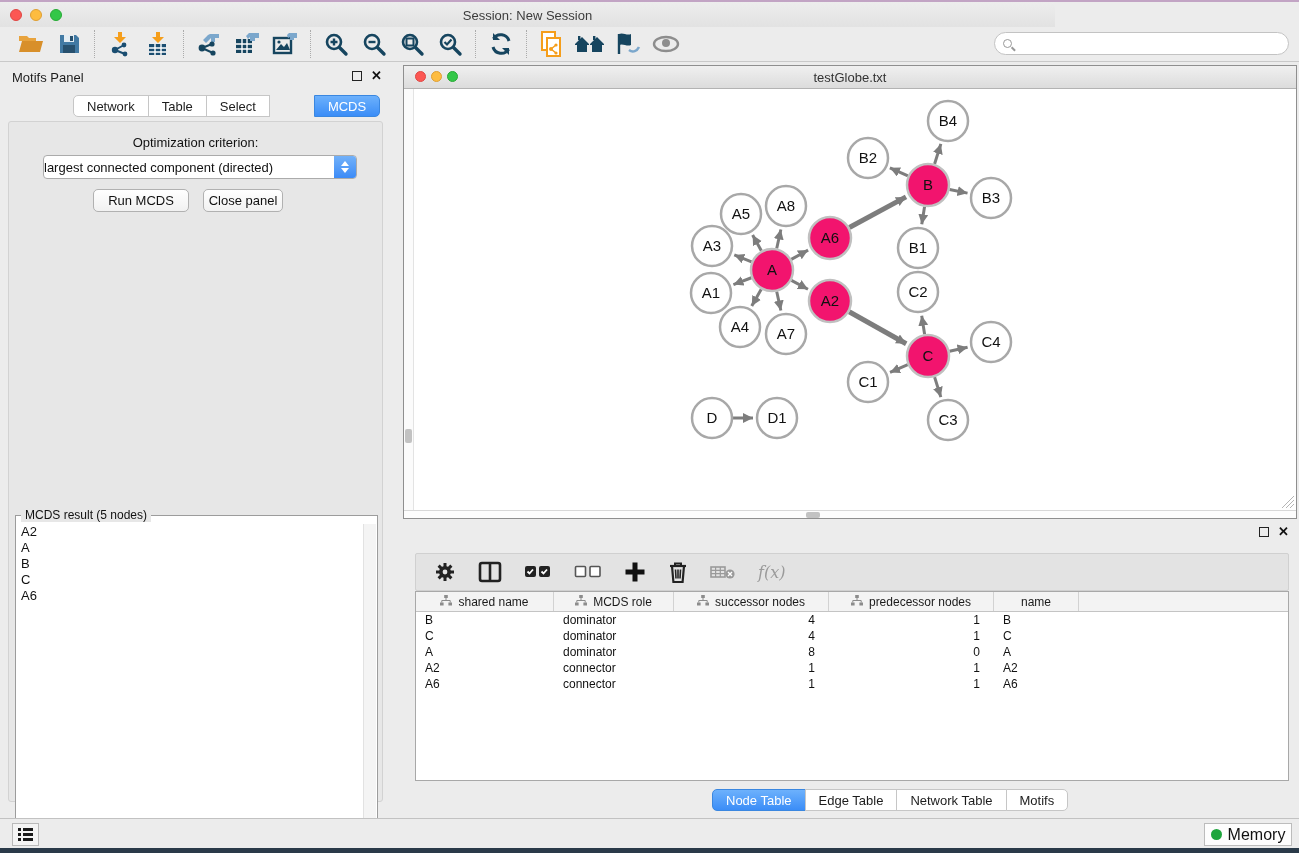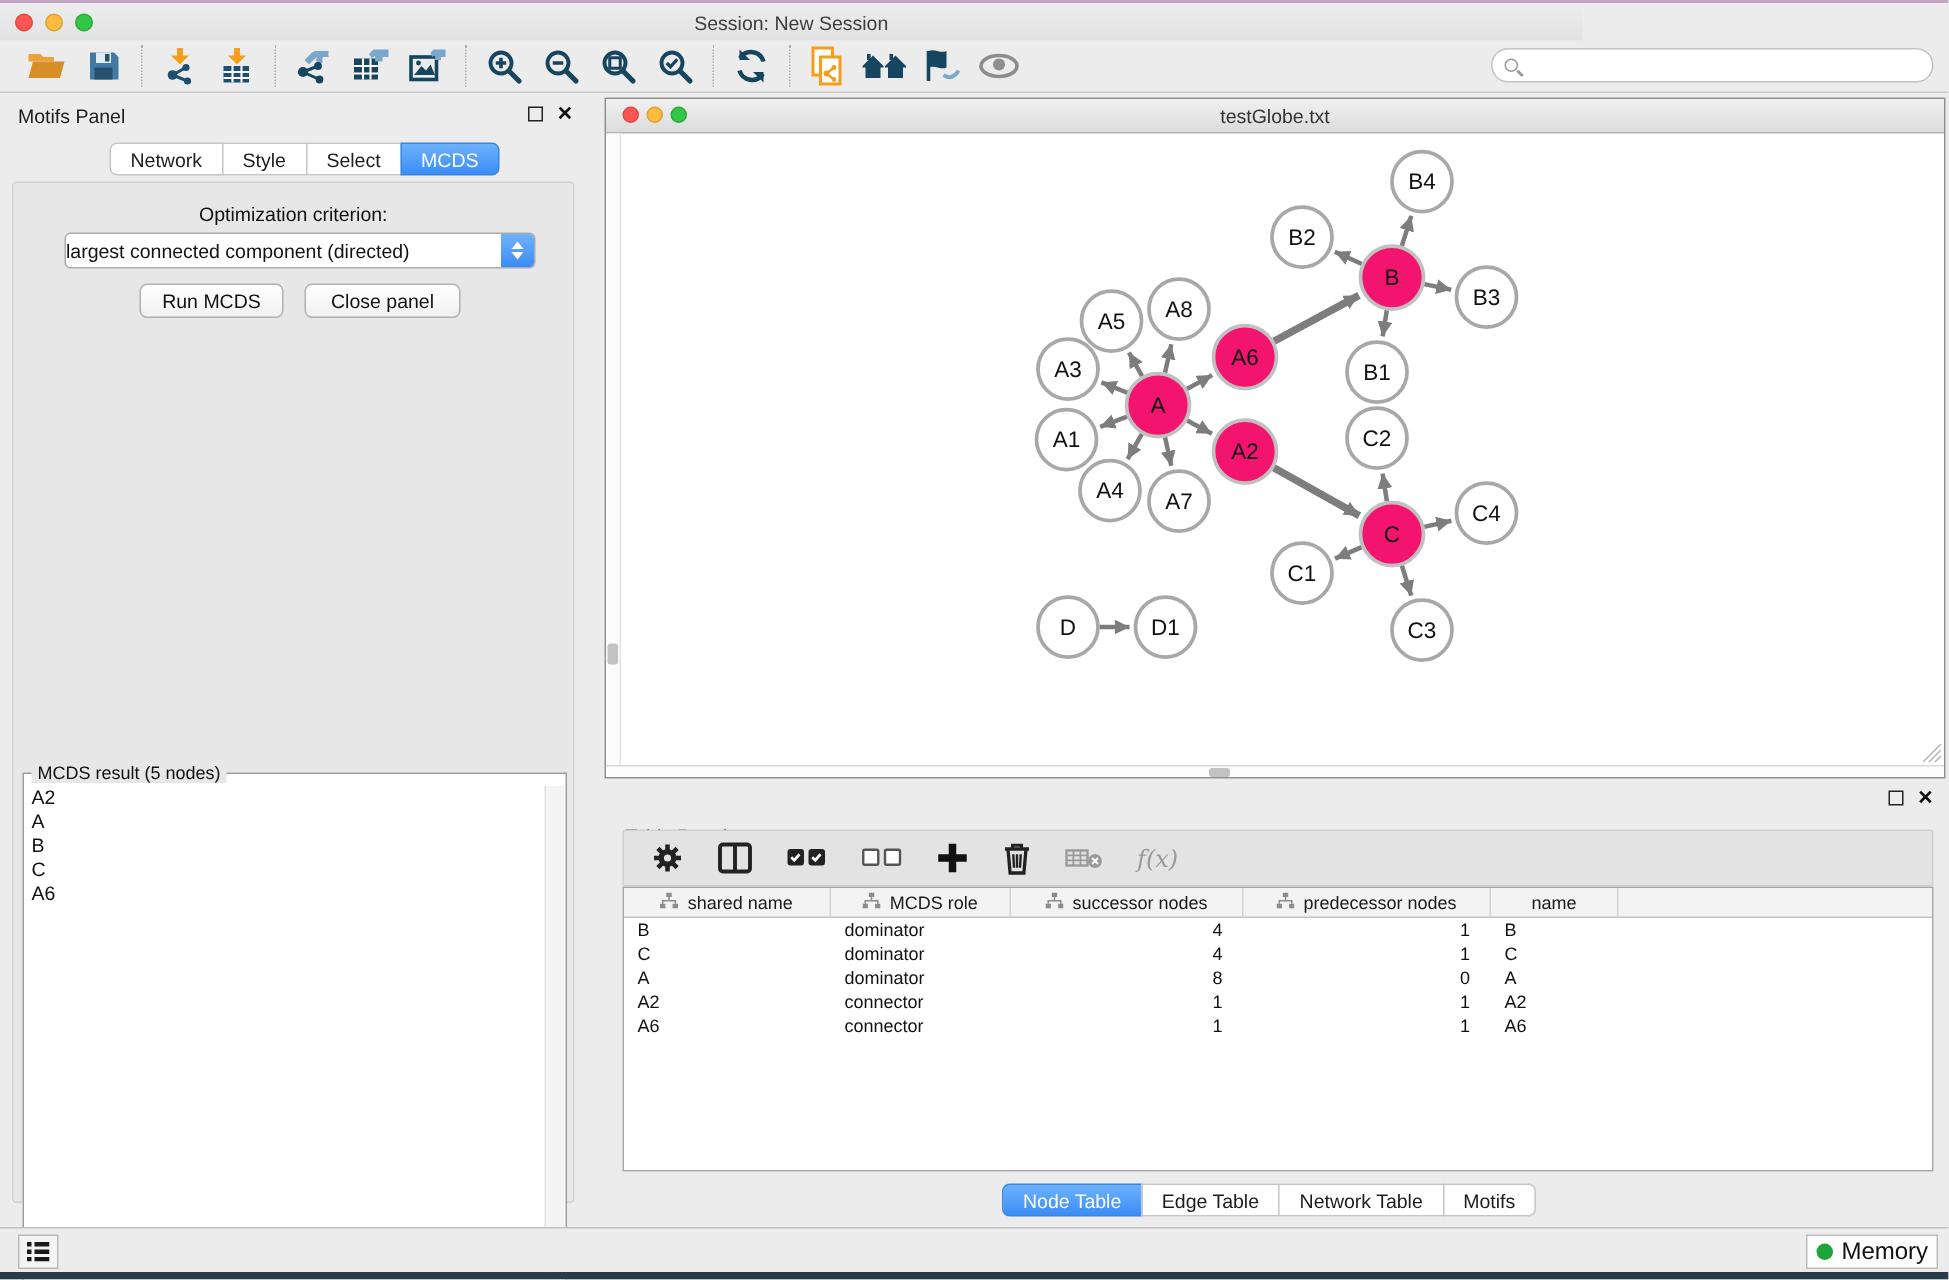--- a/index.html
+++ b/index.html
@@ -39,21 +39,21 @@
   .cp-title { position:absolute; left:12px; top:8px; font-size:13px; color:#1d1d1d; }
   .win-btns { position:absolute; right:8px; top:8px; display:flex; gap:9px; align-items:center; }
   .float-btn { width:10px; height:10px; border:1.6px solid #222; }
   .close-btn { font-size:13px; font-weight:bold; color:#111; line-height:11px; cursor:default; }
 
   .seg-tabs { position:absolute; display:flex; }
   .seg-tab { height:22px; padding:0 13px; background:#fff; border:1px solid #c6c6c6;
              font-size:13px; color:#1c1c1c; display:flex; align-items:center; margin-left:-1px; }
   .seg-tab:first-child { border-radius:5px 0 0 5px; margin-left:0; }
   .seg-tab:last-child { border-radius:0 5px 5px 0; }
-  .seg-tab.active { background:linear-gradient(#6db1fc,#3b8df7); border-color:#3a87e0; color:#fff; }
+  .seg-tab.active { background:linear-gradient(#6db1fc,#3b8df7); border-color:#3a87e0; color:#fff;margin-left:44px; }
 
   .cp-tabs { left:73px; top:33px; }
 
   .cp-body { position:absolute; left:8px; top:59px; width:375px; height:681px;
              background:#e7e7e7; border:1px solid #d2d2d2; border-radius:3px; }
   .opt-label { position:absolute; left:0; top:13px; width:100%; text-align:center;
                font-size:13px; color:#111; }
   .criterion-select { position:absolute; left:34px; top:33px; width:314px; height:24px;
                       background:#fff; border:1px solid #ababab; border-radius:4px;
                       display:flex; align-items:center; }
@@ -63,21 +63,21 @@
                     align-items:center; justify-content:center; gap:2px; }
   .chev-up { width:0; height:0; border-left:4px solid transparent; border-right:4px solid transparent;
              border-bottom:5px solid #fff; }
   .chev-down { width:0; height:0; border-left:4px solid transparent; border-right:4px solid transparent;
                border-top:5px solid #fff; }
   .push-btn { position:absolute; height:23px; background:linear-gradient(#ffffff,#f1f1f1);
               border:1px solid #b1b1b1; border-radius:5px; font-size:13px; color:#111;
               display:flex; align-items:center; justify-content:center;
               font-family:"Liberation Sans",sans-serif; }
   .run-btn { left:84px; top:67px; width:96px; }
-  .closep-btn { left:194px; top:67px; width:104px; }
+  .closep-btn { left:194px; top:67px; width:80px; }
 
   .result-box { position:absolute; left:6px; top:393px; width:363px; height:345px;
                 border:1px solid #9c9c9c; background:#fff; }
   .result-legend { position:absolute; left:5px; top:-8px; background:#e7e7e7; padding:0 4px;
                    font-size:12px; color:#111; }
   .result-list { position:absolute; left:1px; top:8px; right:14px; bottom:1px; overflow:hidden; }
   .result-item { font-size:13px; color:#111; line-height:16px; padding-left:4px; }
   .result-scroll { position:absolute; right:1px; top:8px; width:13px; bottom:1px;
                    background:#f4f4f4; border-left:1px solid #e2e2e2; }
 
@@ -286,21 +286,21 @@
   <div class="control-panel">
     <div class="cp-header">
       <span class="cp-title">Motifs Panel</span>
       <span class="win-btns">
         <span class="float-btn"></span>
         <span class="close-btn">✕</span>
       </span>
     </div>
     <div class="seg-tabs cp-tabs" id="cp-tabs">
         <div class="seg-tab">Network</div>
-        <div class="seg-tab">Style</div>
+        <div class="seg-tab">Table</div>
         <div class="seg-tab">Select</div>
         <div class="seg-tab active">MCDS</div>
       </div>
     <div class="cp-body">
       <div class="opt-label">Optimization criterion:</div>
       <div class="criterion-select">
         <span class="criterion-text">largest connected component (directed)</span>
         <span class="select-stepper">
           <span class="chev-up"></span>
             <span class="chev-down"></span>

